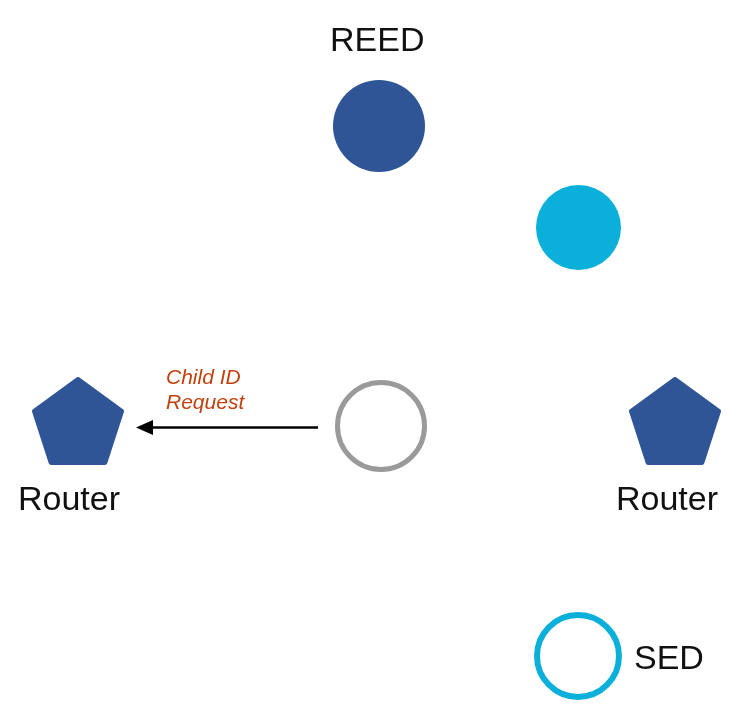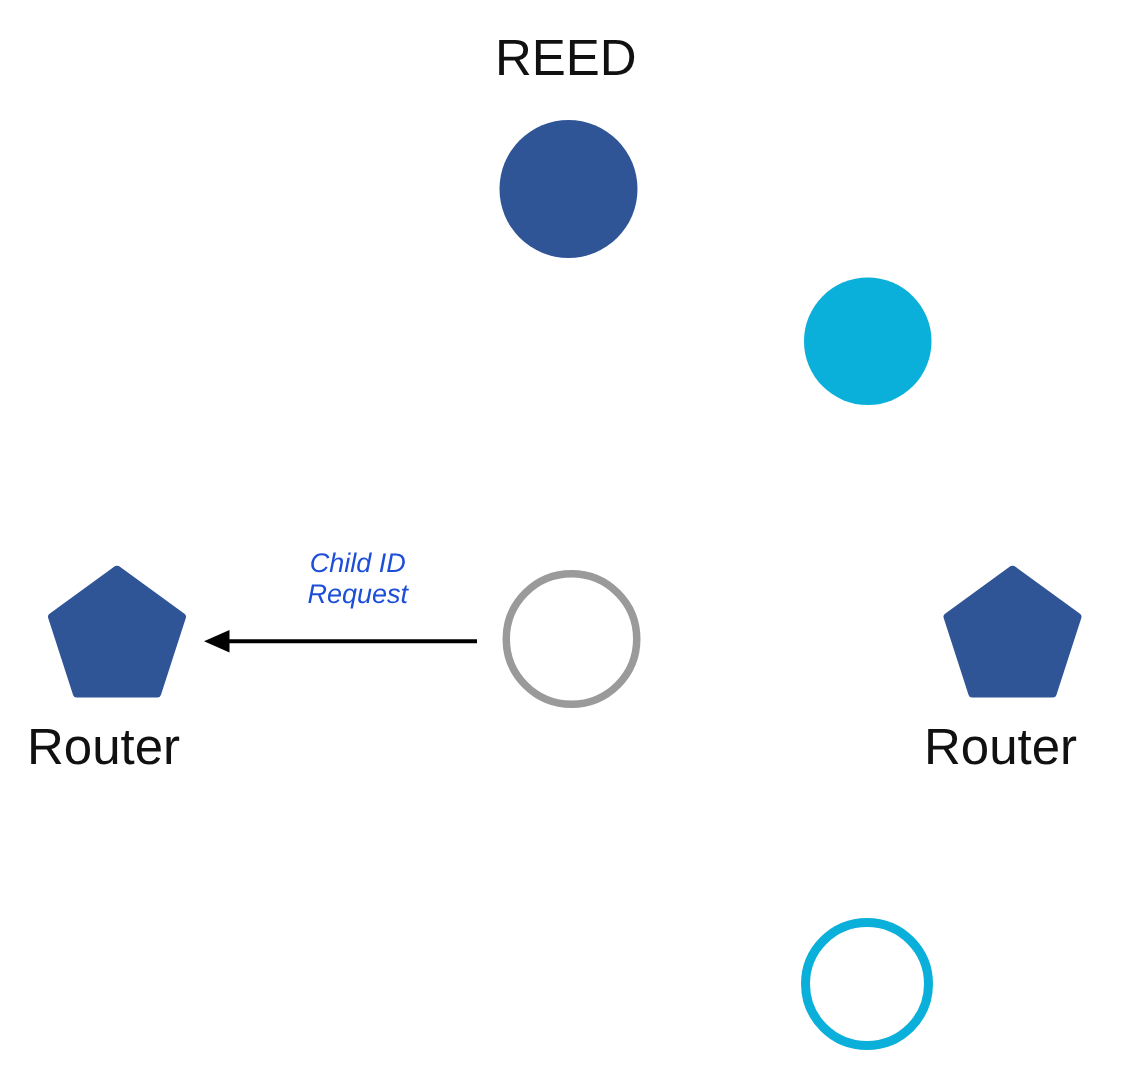--- a/index.html
+++ b/index.html
@@ -19,27 +19,26 @@
     position: absolute;
     color: #111111;
     font-family: "Liberation Sans", sans-serif;
     font-size: 34px;
     font-weight: 400;
     line-height: 1;
     white-space: nowrap;
   }
   .edge-label {
     position: absolute;
-    color: #1d4ed8;
+    color: #c2410c;
     font-family: "Liberation Sans", sans-serif;
-    font-size: 18px;
+    font-size: 21px;
     font-style: italic;
     font-weight: 400;
     line-height: 1.18;
-    text-align: center;
     white-space: pre-line;
   }
   .shape {
     position: absolute;
   }
   .circle-filled {
     border-radius: 50%;
   }
   .circle-hollow {
     border-radius: 50%;
@@ -85,14 +84,15 @@
   <svg class="shape" style="left:120px; top:405px;" width="210" height="45" viewBox="0 0 210 45">
     <line x1="198" y1="22.5" x2="26" y2="22.5" stroke="#000000" stroke-width="2.6"></line>
     <path d="M16 22.5 L33 15 L33 30 Z" fill="#000000"></path>
   </svg>
 
   <div class="edge-label" style="left:166px; top:365px; width:145px;">Child ID
 Request</div>
 
   <div class="shape circle-hollow" style="left:534px; top:612px; width:88px; height:88px; border:6px solid #0bb0da;"></div>
 
+  <div class="node-label" style="left:634px; top:640px;">SED</div>
 
 </div>
 
 </body></html>

